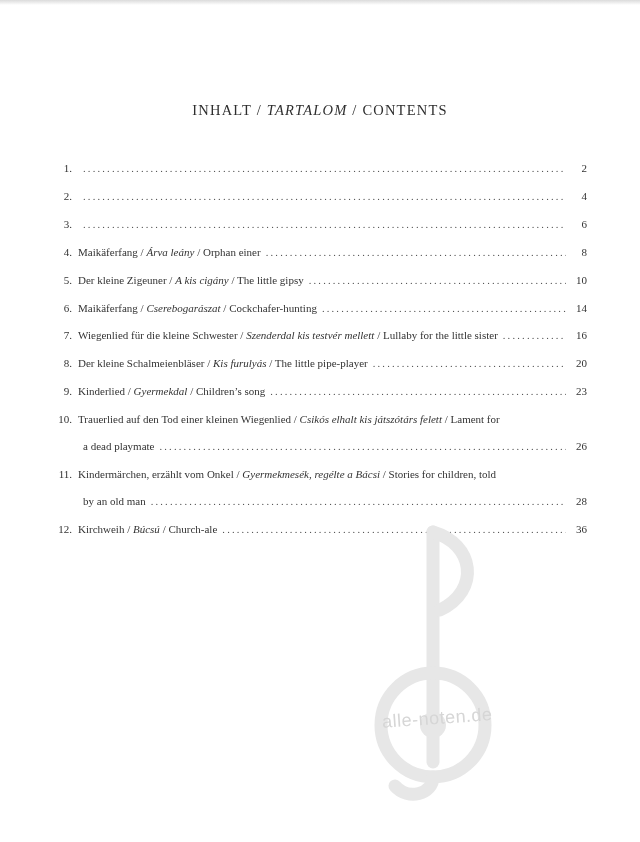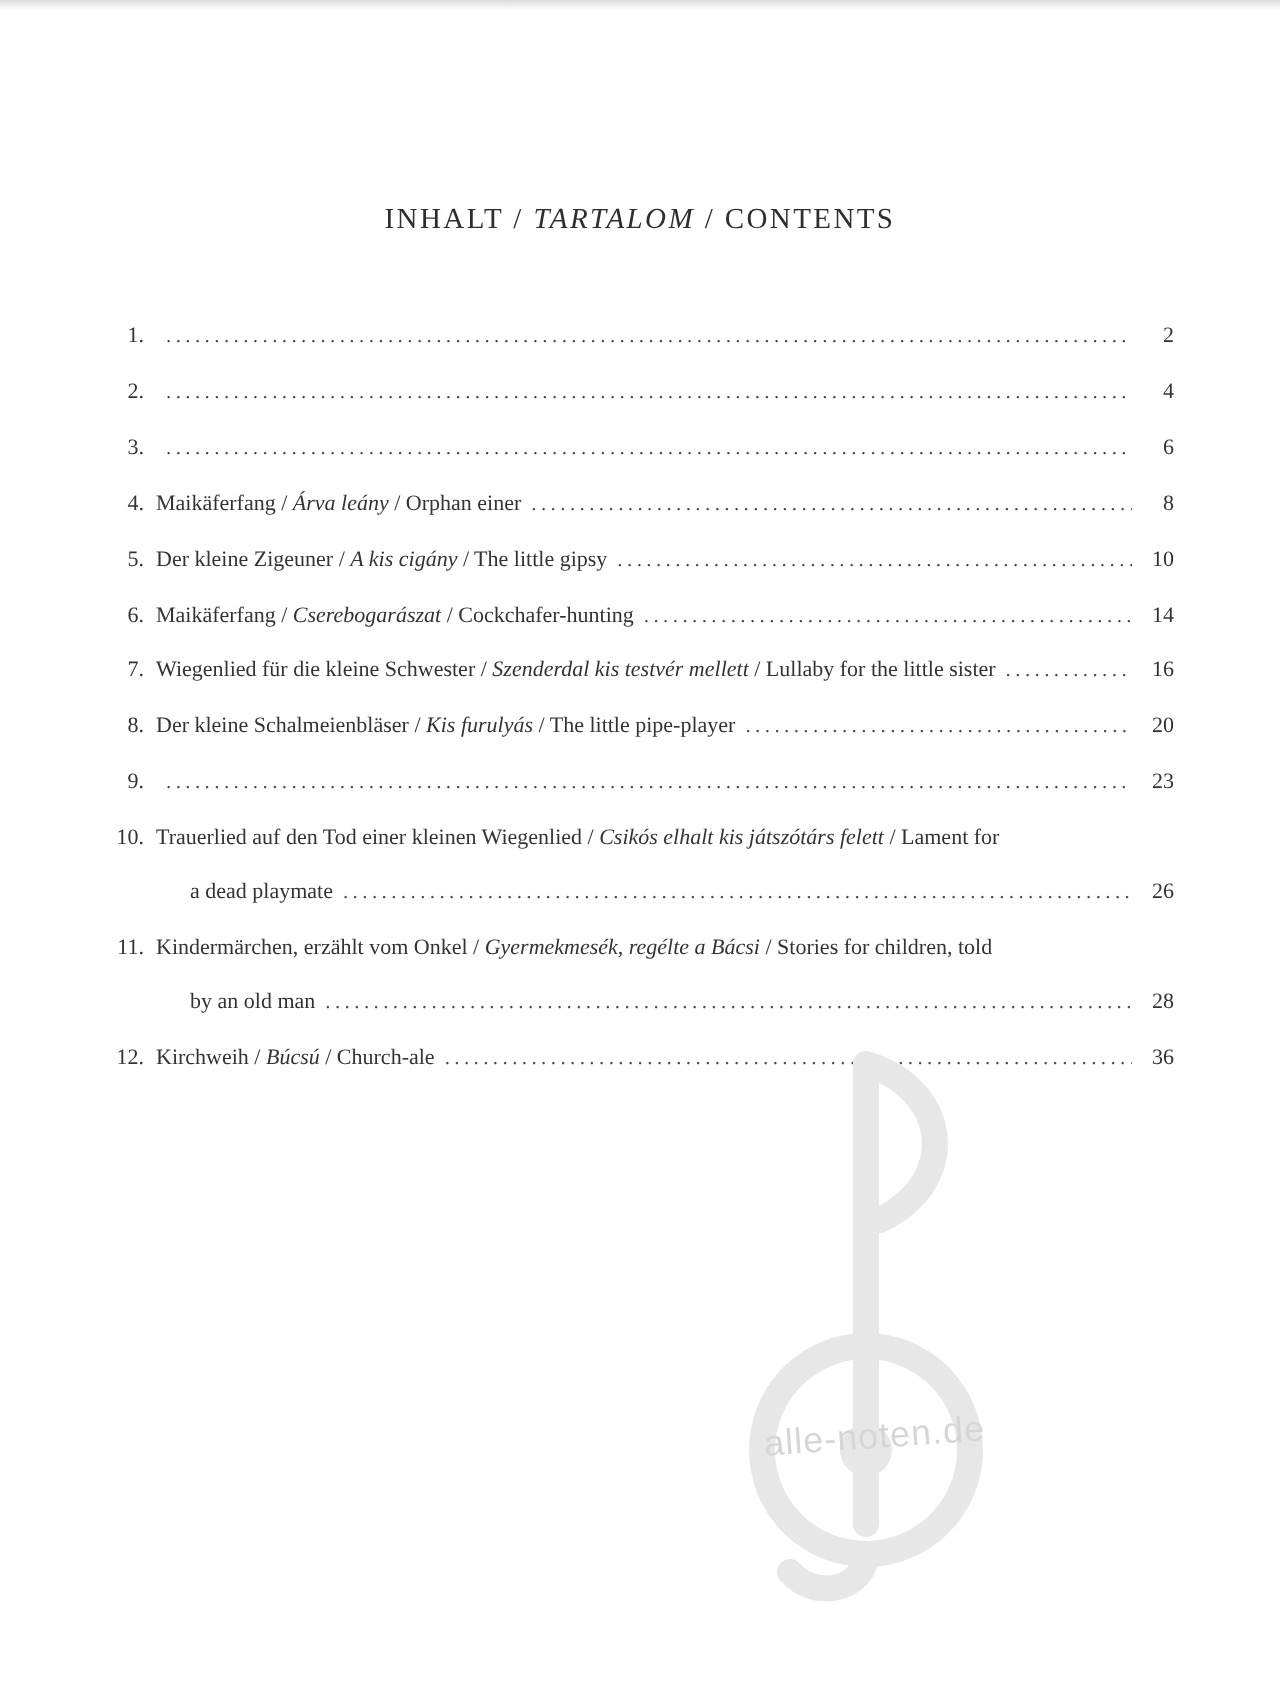--- a/index.html
+++ b/index.html
@@ -46,21 +46,21 @@
   .num {
     flex: none;
     width: 20px;
     text-align: right;
     margin-right: 6px;
   }
   .text {
     flex: none;
     white-space: nowrap;
   }
-  .line.cont .text { margin-left: 17px; }
+  .line.cont .text { margin-left: 5px; }
   .leader {
     flex: 1;
     overflow: hidden;
     white-space: nowrap;
     margin: 0 3px 0 5px;
     color: #4a4a4a;
     letter-spacing: 2.2px;
     font-size: 10.5px;
   }
   .leader::after {
@@ -154,20 +154,21 @@
         <div class="line">
           <span class="num">8.</span>
           <span class="text"><span>Der kleine Schalmeienbläser / </span><i>Kis furulyás</i><span> / The little pipe-player</span></span>
           <span class="leader"></span>
           <span class="pg">20</span>
         </div>
       </div>
       <div class="entry">
         <div class="line">
           <span class="num">9.</span>
+          <span class="text"><span>Kinderlied / </span><i>Gyermekdal</i><span> / Children’s song</span></span>
           <span class="leader"></span>
           <span class="pg">23</span>
         </div>
       </div>
       <div class="entry">
         <div class="line">
           <span class="num">10.</span>
           <span class="text"><span>Trauerlied auf den Tod einer kleinen Wiegenlied / </span><i>Csikós elhalt kis játszótárs felett</i><span> / Lament for</span></span>
         </div>
         <div class="line cont">

